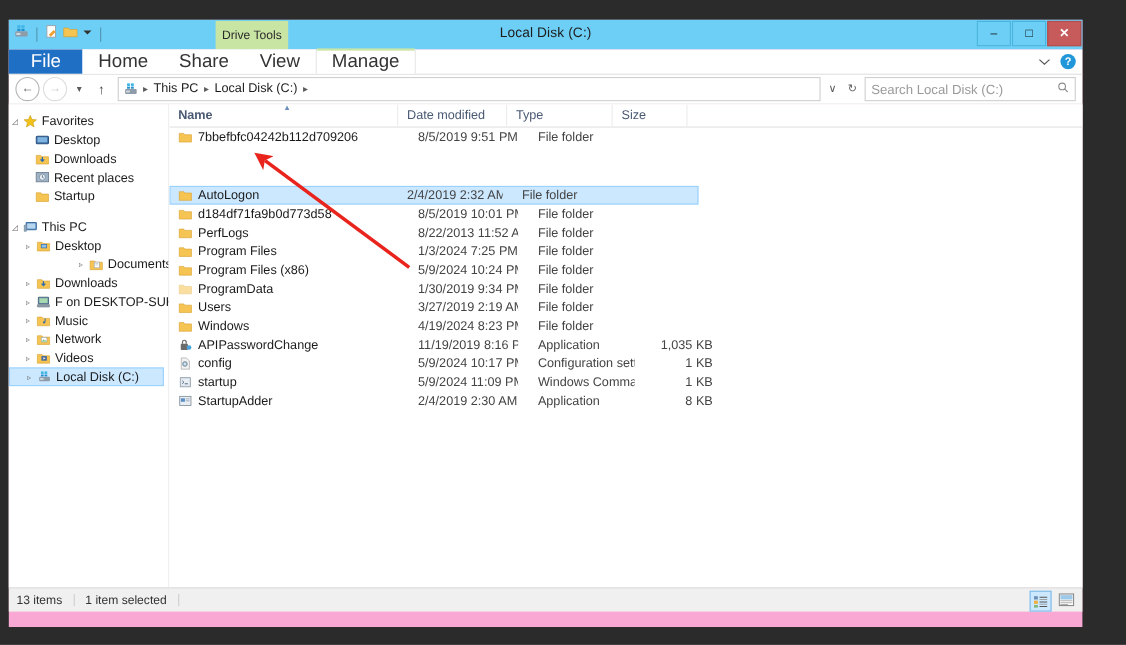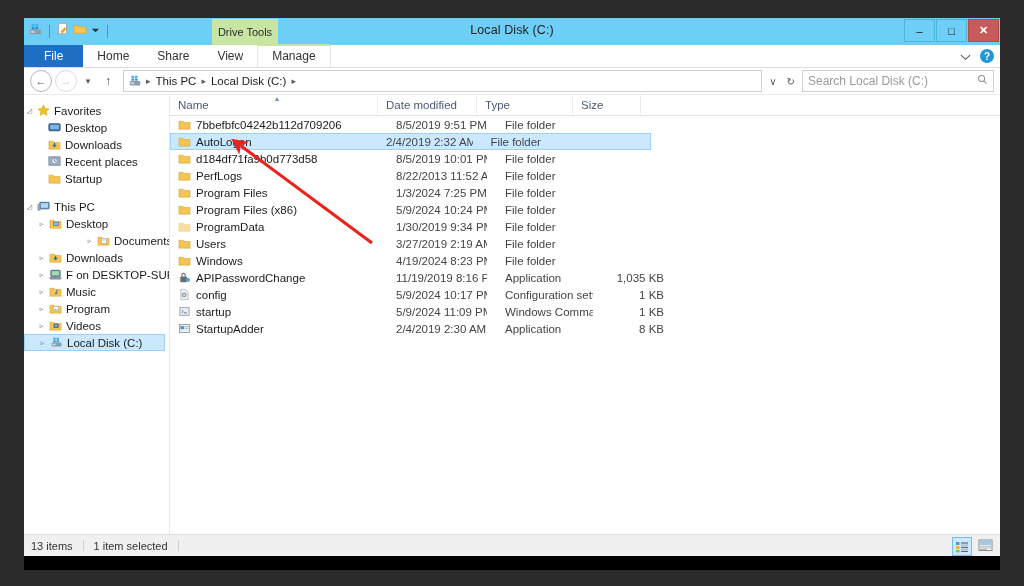--- a/index.html
+++ b/index.html
@@ -6,23 +6,23 @@
     margin: 0; padding: 0;
     width: 1024px; height: 586px;
     background: #2b2b2b;
     font-family: "Liberation Sans", sans-serif;
     overflow: hidden;
   }
   #desktop { position: relative; width: 1024px; height: 586px; background: #2b2b2b; }
 
   
   #window {
-    position: absolute; left: 24px; top: 18px;
+    position: absolute; left: 8px; top: 18px;
     width: 976px; height: 552px;
-    background: #000000;
+    background: #f9a8d4;
     box-sizing: border-box;
   }
 
   
   .titlebar {
     position: relative; height: 27px; background: #6dcff6;
   }
   .qat {
     position: absolute; left: 4px; top: 2px;
     display: flex; align-items: center; gap: 3px; height: 22px;
@@ -51,21 +51,21 @@
   }
 
   
   .tabstrip {
     position: relative; height: 22px; background: #ffffff;
     border-bottom: 1px solid #dcdcdc;
     display: flex; align-items: stretch;
   }
   .tab {
     padding: 0 14px; display: flex; align-items: center;
-    font-size: 12px; color: #333; background: #fff; position: relative;
+    font-size: 17px; color: #333; background: #fff; position: relative;
   }
   .tab.file { background: #1f6fc4; color: #fff; padding: 0 20px; }
   .tab.manage { border-left: 1px solid #e6e6e6; border-right: 1px solid #e6e6e6; }
   .tab.manage::before {
     content:""; position:absolute; left:0; right:0; top:-1px; height:2px; background:#c9e5a4;
   }
   .ribbon-right {
     position: absolute; right: 6px; top: 0; height: 22px;
     display: flex; align-items: center; gap: 9px;
   }
@@ -129,34 +129,35 @@
   .listpane { flex: 1; position: relative; background: #fff; overflow: hidden; }
   .colhead {
     display: flex; height: 20px; border-bottom: 1px solid #e2e2e2;
     background: #fff; position: relative;
   }
   .col {
     font-size: 11.5px; color: #4a5a73; display: flex; align-items: center;
     padding-left: 8px; border-right: 1px solid #ececec; box-sizing: border-box;
     position: relative;
   }
-  .col.name { width: 208px; }
+  .col.name { width: 208px; font-weight: bold; }
   .col.date { width: 99px; }
   .col.type { width: 96px; }
   .col.size { width: 68px; }
   .sortmark {
     position: absolute; left: 50%; top: 0px; font-size: 7px; color: #6b8fbd;
   }
 
   .row {
     display: flex; height: 17px; align-items: center; box-sizing: border-box; gap: 10px;
   }
   .row.selected {
     background: #cce8ff; border: 1px solid #99d1ff; height: 17px;
     width: 481px;
+    margin-top: 36px;
   }
   .cell { font-size: 11.5px; color: #1b1b1b; box-sizing: border-box; overflow: hidden; white-space: nowrap; }
   .cell.name { width: 208px; display: flex; align-items: center; padding-left: 8px; }
   .cell.date { width: 99px; color: #444; padding-left: 8px; }
   .cell.type { width: 96px; color: #444; padding-left: 8px; }
   .cell.size { width: 68px; color: #444; text-align: right; padding-right: 7px; }
   .row.selected .cell.name { padding-left: 7px; }
   .row.selected .cell.date,
   .row.selected .cell.type { padding-left: 7px; }
   .fico { width: 13px; height: 13px; margin-right: 5px; flex-shrink: 0; }
@@ -418,21 +419,21 @@
 
         <div class="navitem" style="padding-left:12px;">
           <span class="twisty">▹</span>
           <span class="nav-ico">
             <svg width="13" height="13" viewBox="0 0 14 14">
                 <path d="M1 3.5 h4.5 l1 1.3 H13 V12 H1 Z" fill="#f5c453" stroke="#d8a22e" stroke-width=".6"></path>
                 <rect x="5" y="5" width="5.4" height="4.6" fill="#fff" stroke="#9aa4ad" stroke-width=".6"></rect>
                 <path d="M5.4 9 L7 7 L8.4 8.4 L9.2 7.7 L10 9 Z" fill="#7ec07e"></path>
               </svg>
           </span>
-          <span>Program</span>
+          <span>Network</span>
         </div>
 
         <div class="navitem" style="padding-left:12px;">
           <span class="twisty">▹</span>
           <span class="nav-ico">
             <svg width="13" height="13" viewBox="0 0 14 14">
                 <path d="M1 3.5 h4.5 l1 1.3 H13 V12 H1 Z" fill="#f5c453" stroke="#d8a22e" stroke-width=".6"></path>
                 <rect x="5" y="5" width="5.4" height="4.6" fill="#4f6f96"></rect>
                 <path d="M7 6.2 L9 7.3 L7 8.4 Z" fill="#fff"></path>
               </svg>

